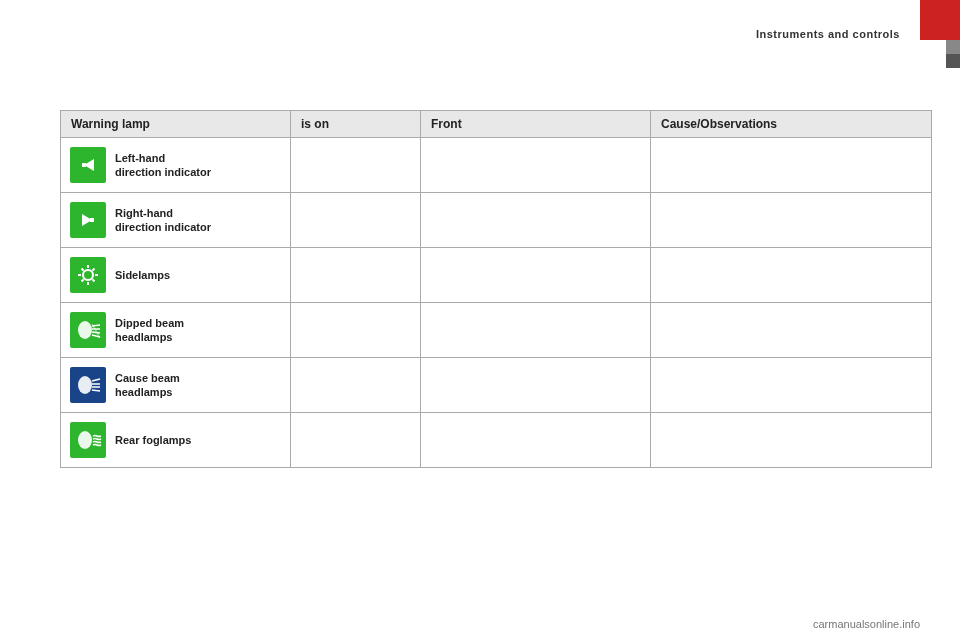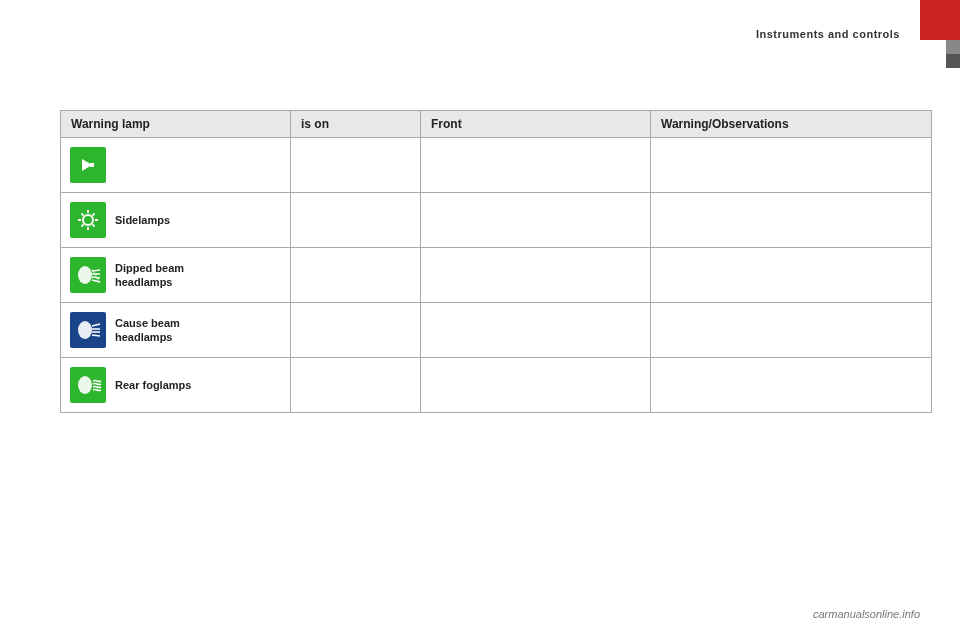--- a/index.html
+++ b/index.html
@@ -181,25 +181,24 @@
       width: 36px;
       height: 36px;
       display: flex;
       align-items: center;
       justify-content: center;
       border-radius: 2px;
     }
 
     .footer-watermark {
       position: absolute;
-      bottom: 20px;
+      bottom: 10px;
       right: 40px;
       font-size: 11px;
       color: #777;
-      font-style: italic;
     }
   </style>
 </head>
 <body>
 
 <div class="corner-decoration">
   <div class="corner-red-block"></div>
   <div class="corner-gray-block1"></div>
   <div class="corner-gray-block2"></div>
 </div>
@@ -208,36 +207,61 @@
   <div class="header-title">Instruments and controls</div>
 </div>
 
 <div class="table-container">
   <table>
     <thead>
       <tr>
         <th style="width:230px;">Warning lamp</th>
         <th style="width:130px;">is on</th>
         <th style="width:230px;">Front</th>
-        <th>Warning/Observations</th>
+        <th>Cause/Observations</th>
       </tr>
     </thead>
     <tbody>
 
+      <tr>
+        <td>
+          <div class="lamp-cell">
+            <div class="lamp-icon">
+              <div class="icon-left-arrow">
+                <svg width="28" height="28" viewBox="0 0 28 28">
+                  <polygon points="20,8 10,14 20,20" fill="white"></polygon>
+                  <rect x="8" y="12" width="4" height="4" fill="white"></rect>
+                </svg>
+              </div>
+            </div>
+            <div class="lamp-label">
+              <span>Left-hand</span><br>
+              <span>direction indicator</span>
+            </div>
+          </div>
+        </td>
+        <td class="empty-cell"></td>
+        <td class="empty-cell"></td>
+        <td class="empty-cell"></td>
+      </tr>
 
       <tr>
         <td>
           <div class="lamp-cell">
             <div class="lamp-icon">
               <div class="icon-right-arrow">
                 <svg width="28" height="28" viewBox="0 0 28 28">
                   <polygon points="8,8 18,14 8,20" fill="white"></polygon>
                   <rect x="16" y="12" width="4" height="4" fill="white"></rect>
                 </svg>
               </div>
+            </div>
+            <div class="lamp-label">
+              <span>Right-hand</span><br>
+              <span>direction indicator</span>
             </div>
           </div>
         </td>
         <td class="empty-cell"></td>
         <td class="empty-cell"></td>
         <td class="empty-cell"></td>
       </tr>
 
       <tr>
         <td>

